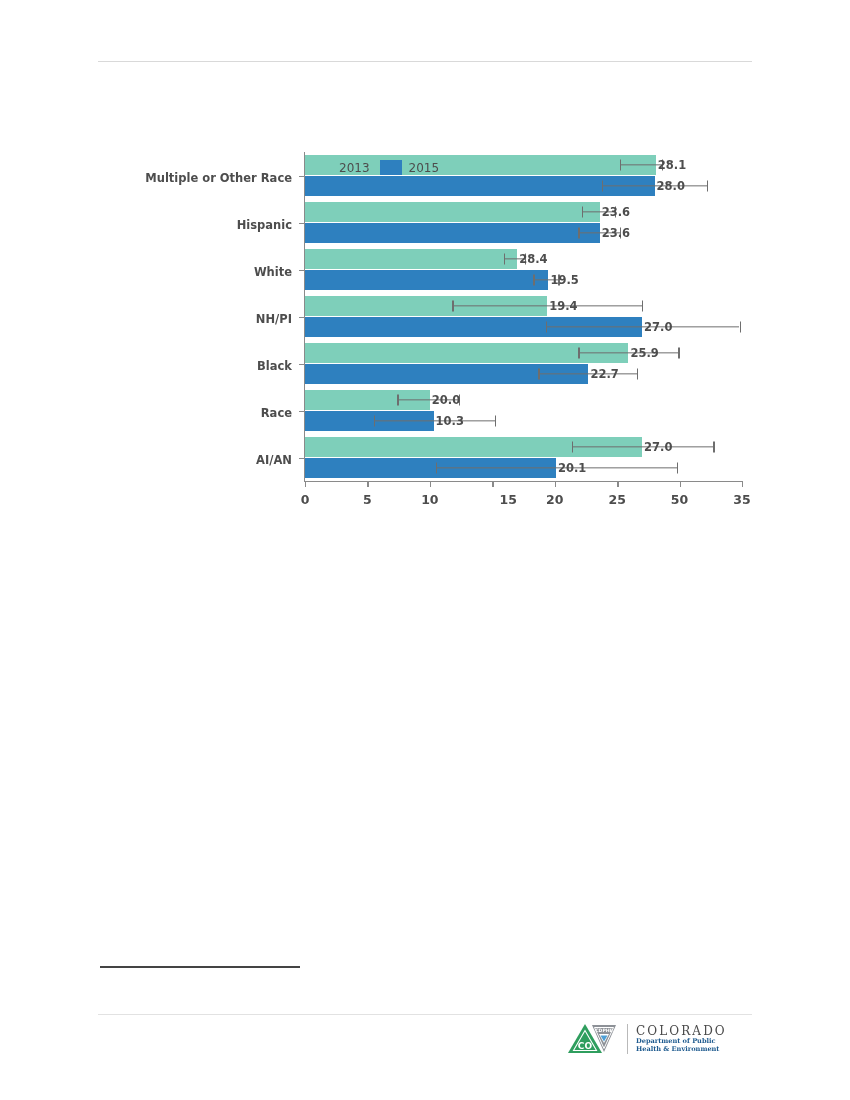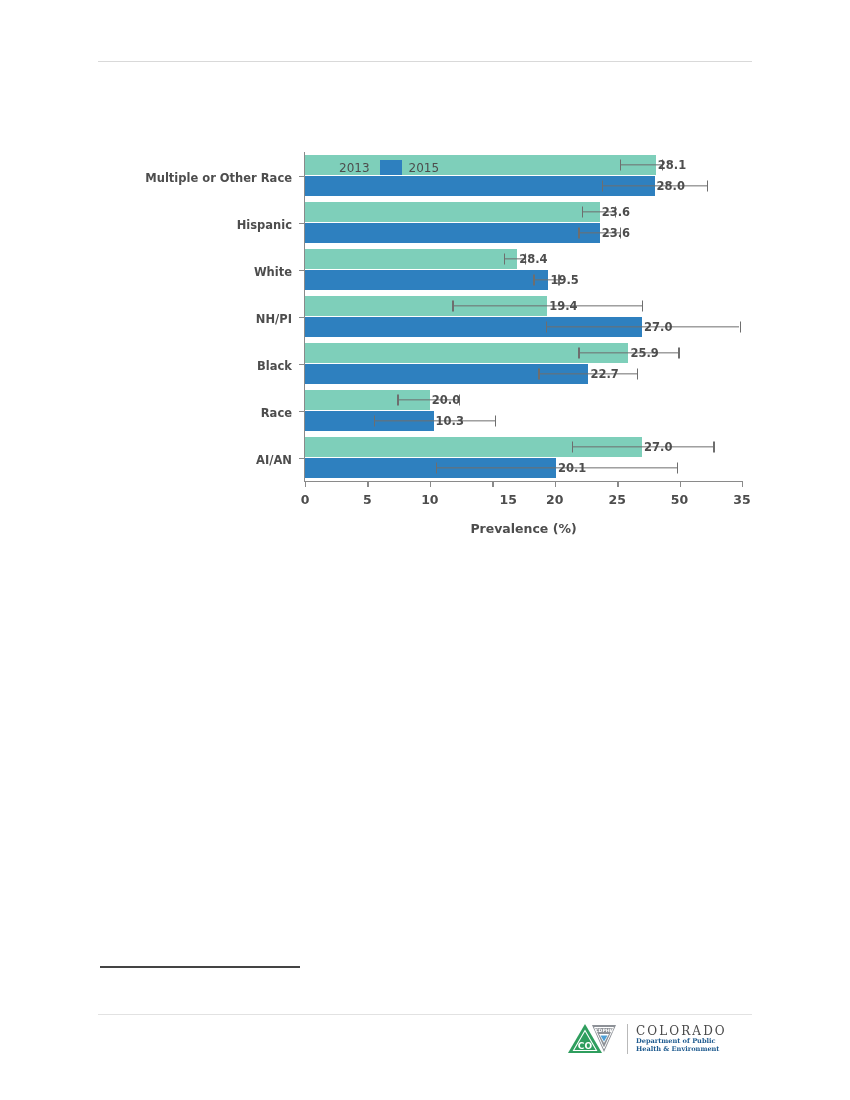--- a/index.html
+++ b/index.html
@@ -329,21 +329,20 @@
       <div class="xtick" style="left: 554.714px;"></div>
       <div class="xtick-label" style="left: 554.714px;">20</div>
       <div class="xtick" style="left: 617.143px;"></div>
       <div class="xtick-label" style="left: 617.143px;">25</div>
       <div class="xtick" style="left: 679.571px;"></div>
       <div class="xtick-label" style="left: 679.571px;">50</div>
       <div class="xtick" style="left: 742px;"></div>
       <div class="xtick-label" style="left: 742px;">35</div>
     </div>
 
-  <div class="xaxis-title">Prevalence (%)</div>
 
   <div class="legend" id="legend">
       <div class="legend-item">
         <span class="legend-swatch y2013"></span>
         <span class="legend-label">2013</span>
       </div>
       <div class="legend-item">
         <span class="legend-swatch y2015"></span>
         <span class="legend-label">2015</span>
       </div>

